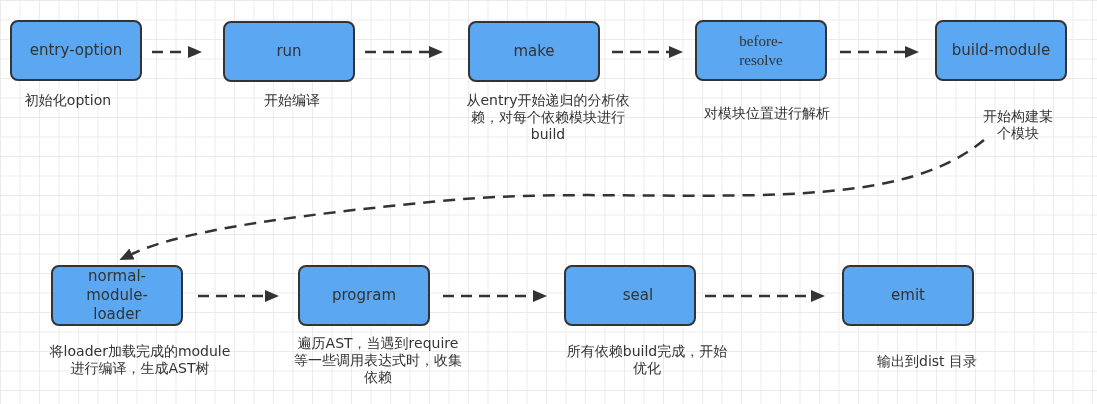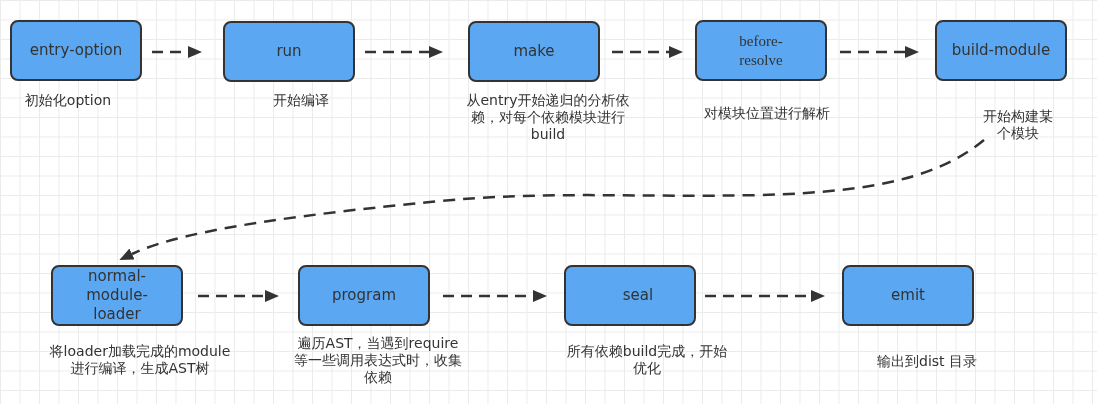--- a/index.html
+++ b/index.html
@@ -91,21 +91,21 @@
   <div class="node" style="left:935px; top:20px;">build-module</div>
 
   <div class="node" style="left:51px;  top:265px;">normal-
 module-
 loader</div>
   <div class="node" style="left:298px; top:265px;">program</div>
   <div class="node" style="left:564px; top:265px;padding-left:16px;">seal</div>
   <div class="node" style="left:842px; top:265px;">emit</div>
 
   <div class="caption" style="left:68px;   top:92px;">初始化option</div>
-  <div class="caption" style="left:292px;  top:92px;margin-left:9px;">开始编译</div>
+  <div class="caption" style="left:292px;  top:92px;">开始编译</div>
   <div class="caption" style="left:548px;  top:92px;text-align:center;">从entry开始递归的分析依
 赖，对每个依赖模块进行
 build</div>
   <div class="caption" style="left:767px;  top:105px;">对模块位置进行解析</div>
   <div class="caption" style="left:1000px; top:108px;margin-left:18px;">开始构建某个模块</div>
   <div class="caption" style="left:140px;  top:343px;">将loader加载完成的module
 进行编译，生成AST树</div>
   <div class="caption" style="left:378px;  top:335px;">遍历AST，当遇到require
 等一些调用表达式时，收集
 依赖</div>

